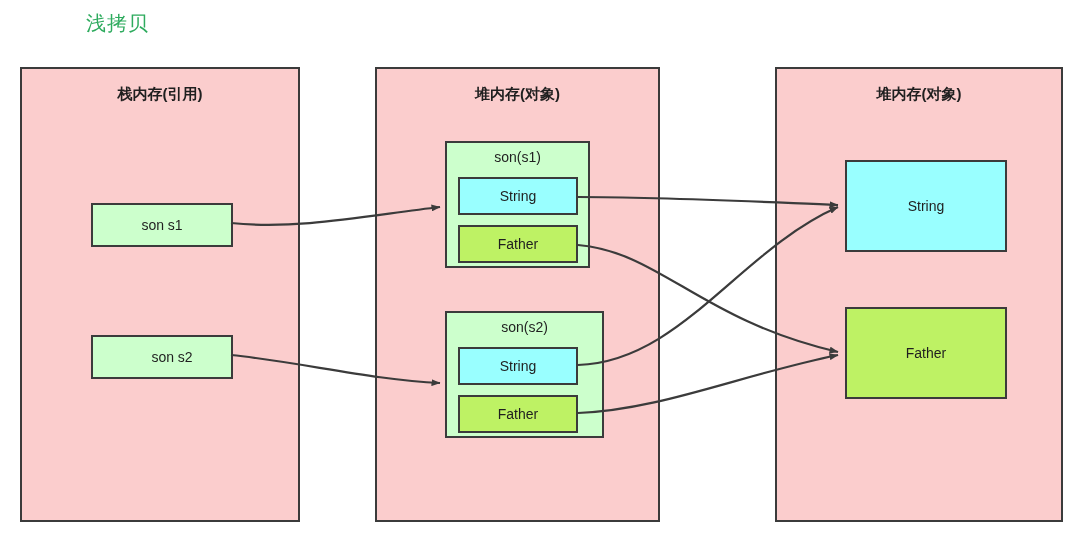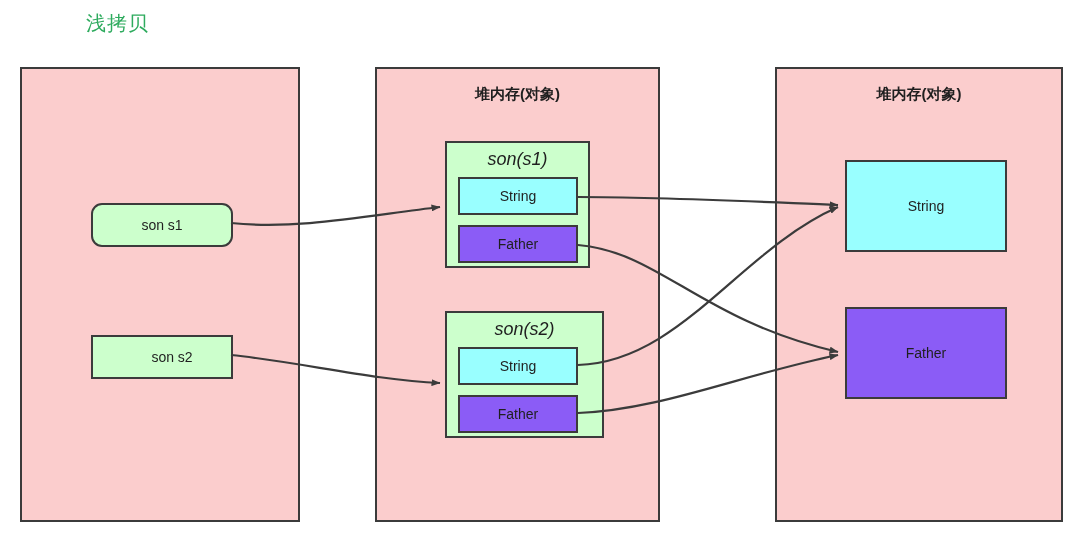--- a/index.html
+++ b/index.html
@@ -51,36 +51,35 @@
     box-sizing: border-box;
     border: 2px solid #3b3b3b;
     display: flex;
     align-items: center;
     justify-content: center;
     font-size: 14px;
     color: #1f1f1f;
   }
   .box-green { background: #ccffcc; }
   .box-cyan  { background: #99ffff; }
-  .box-blue  { background: #8b5cf6; }
+  .box-blue  { background: #bef264; }
   .group-box {
     position: absolute;
     box-sizing: border-box;
     border: 2px solid #3b3b3b;
     background: #ccffcc;
   }
   .group-title {
     position: absolute;
     top: 6px;
     left: 0;
     width: 100%;
     text-align: center;
-    font-size: 18px;
+    font-size: 14px;
     color: #1f1f1f;
-    font-style: italic;
   }
   svg.edges {
     position: absolute;
     left: 0; top: 0;
     width: 1080px;
     height: 535px;
     pointer-events: none;
   }
   svg.edges path {
     fill: none;
@@ -89,21 +88,22 @@
   }
 </style>
 </head>
 <body>
 
 <div id="diagram-root">
 
   <div class="title">浅拷贝</div>
 
   <div class="region" style="left:20px; top:67px; width:280px; height:455px;">
-    <div class="box box-green" style="left:69px; top:134px; width:142px; height:44px;border-radius:11px;">
+    <div class="region-label">栈内存(引用)</div>
+    <div class="box box-green" style="left:69px; top:134px; width:142px; height:44px;">
       <span>son s1</span>
     </div>
     <div class="box box-green" style="left:69px; top:266px; width:142px; height:44px;padding-left:20px;">
       <span>son s2</span>
     </div>
   </div>
 
   <div class="region" style="left:375px; top:67px; width:285px; height:455px;">
     <div class="region-label">堆内存(对象)</div>
 

